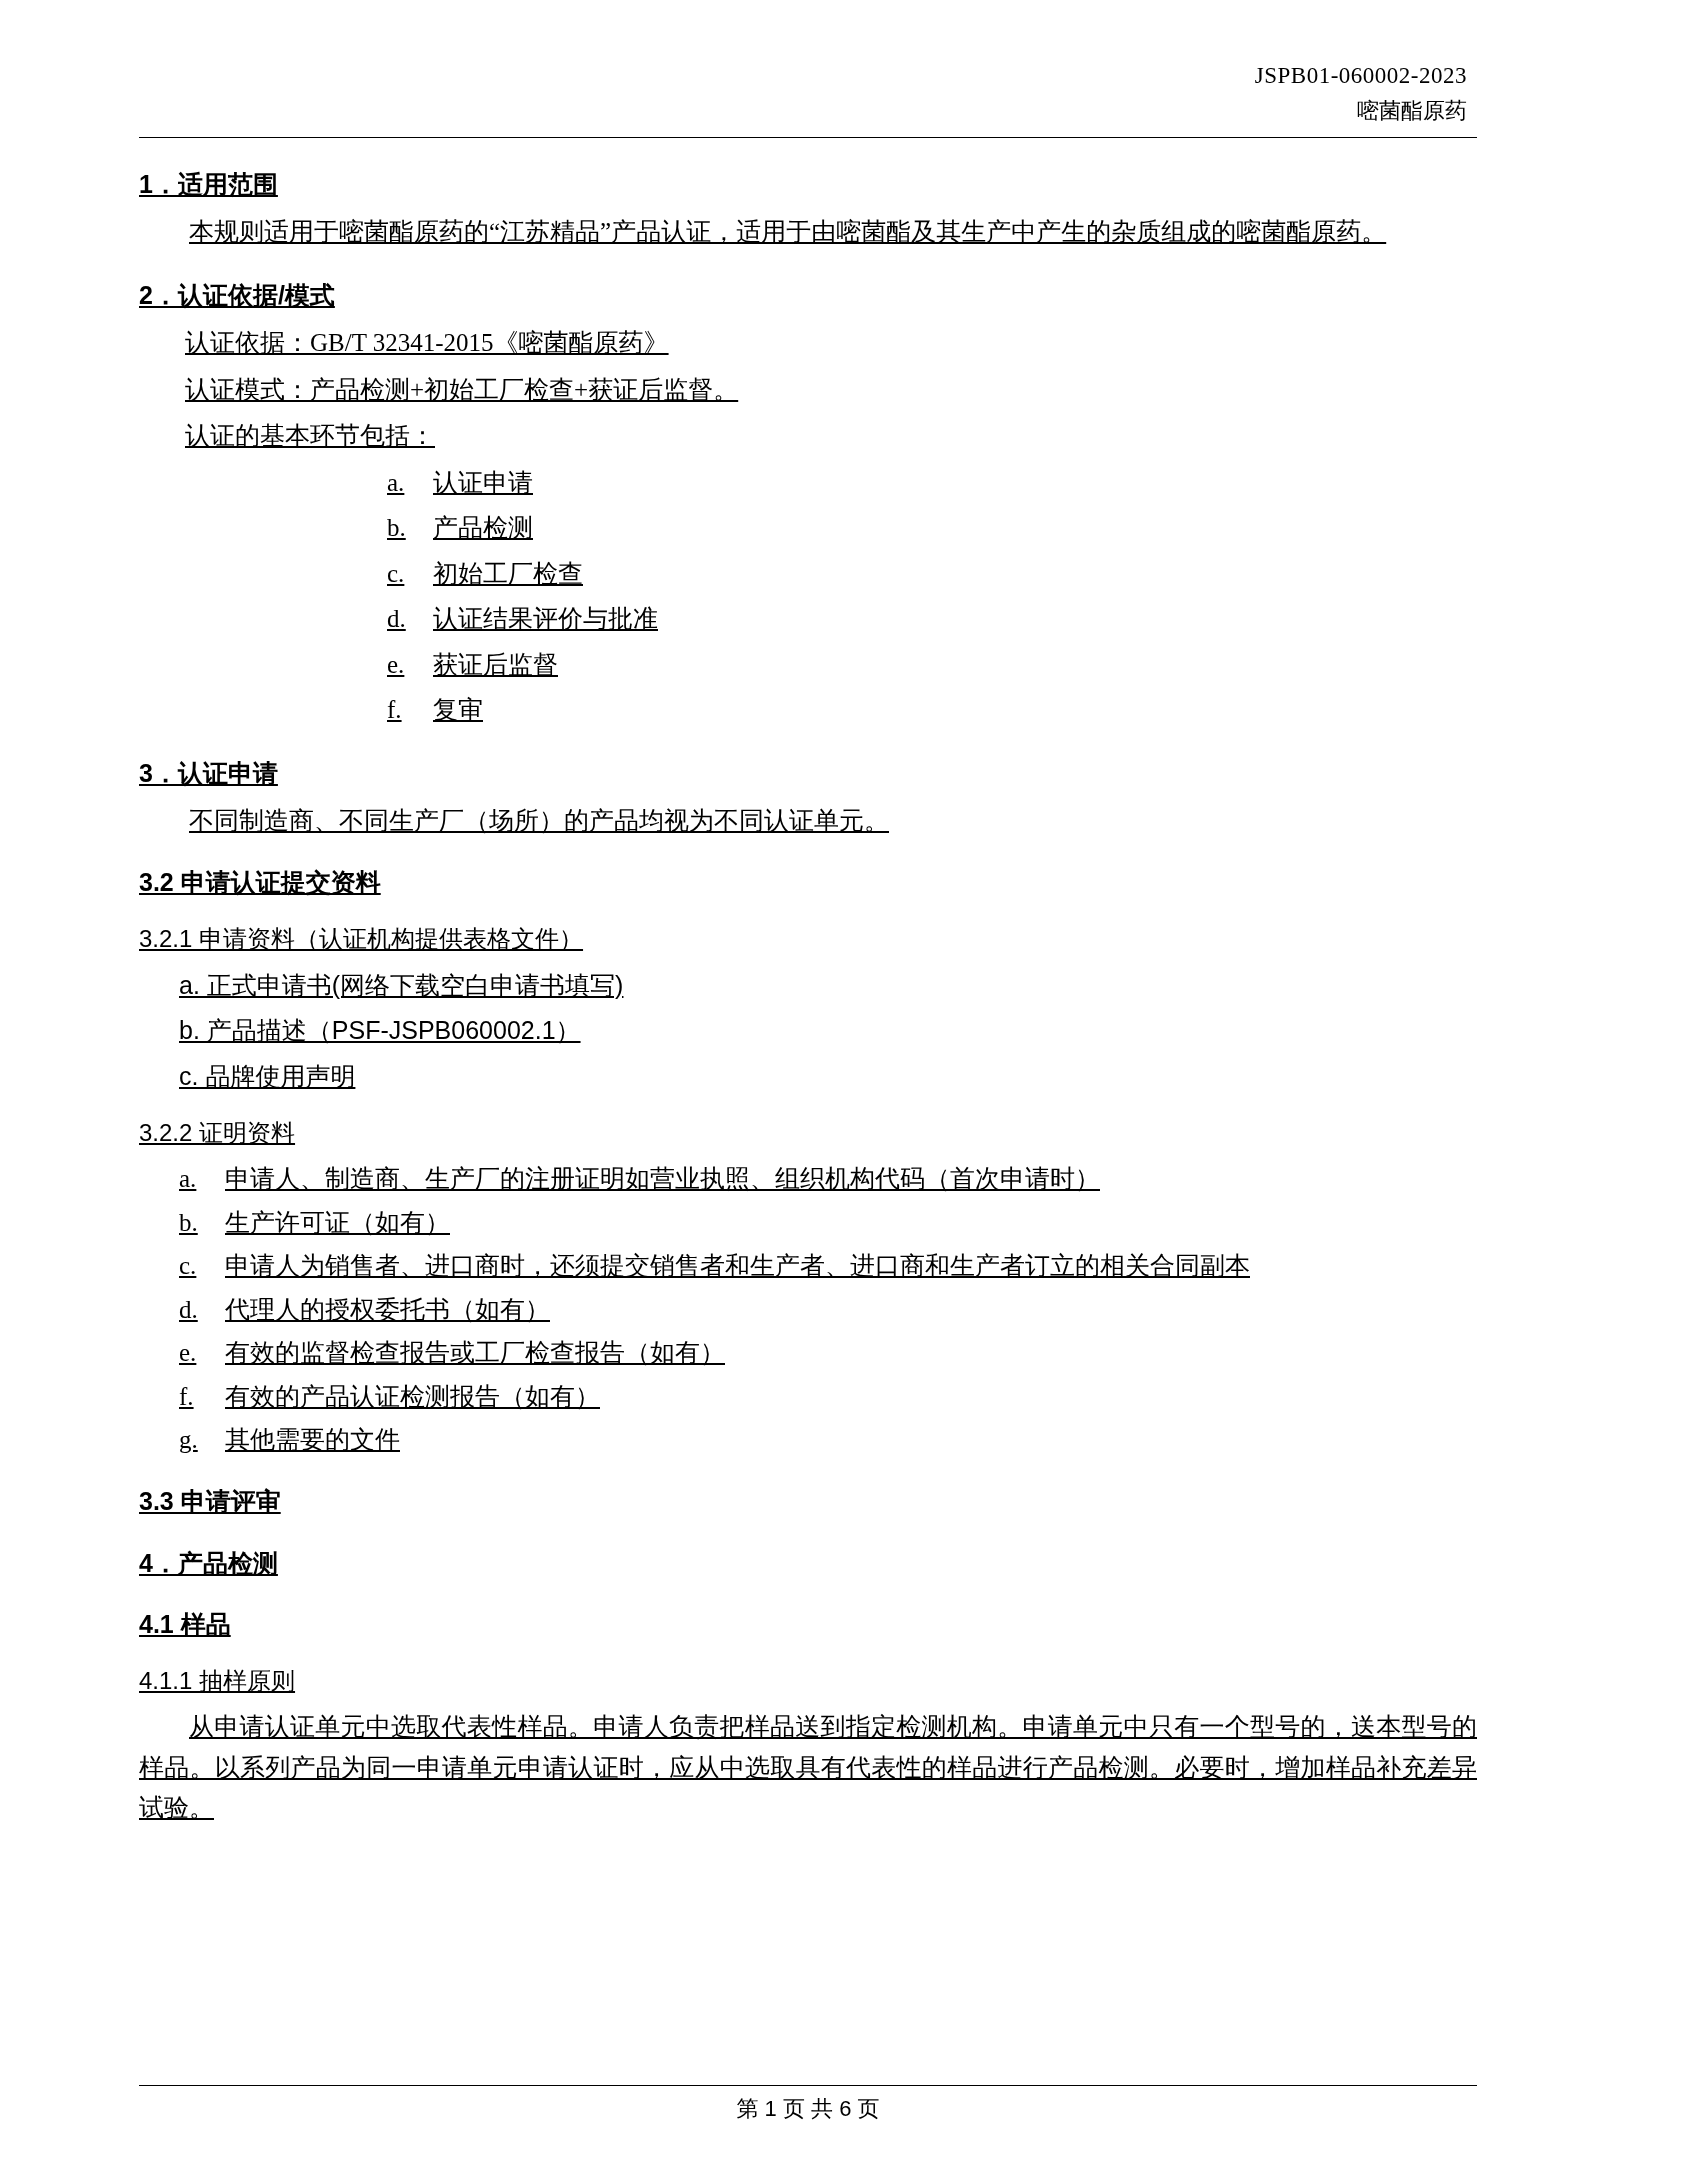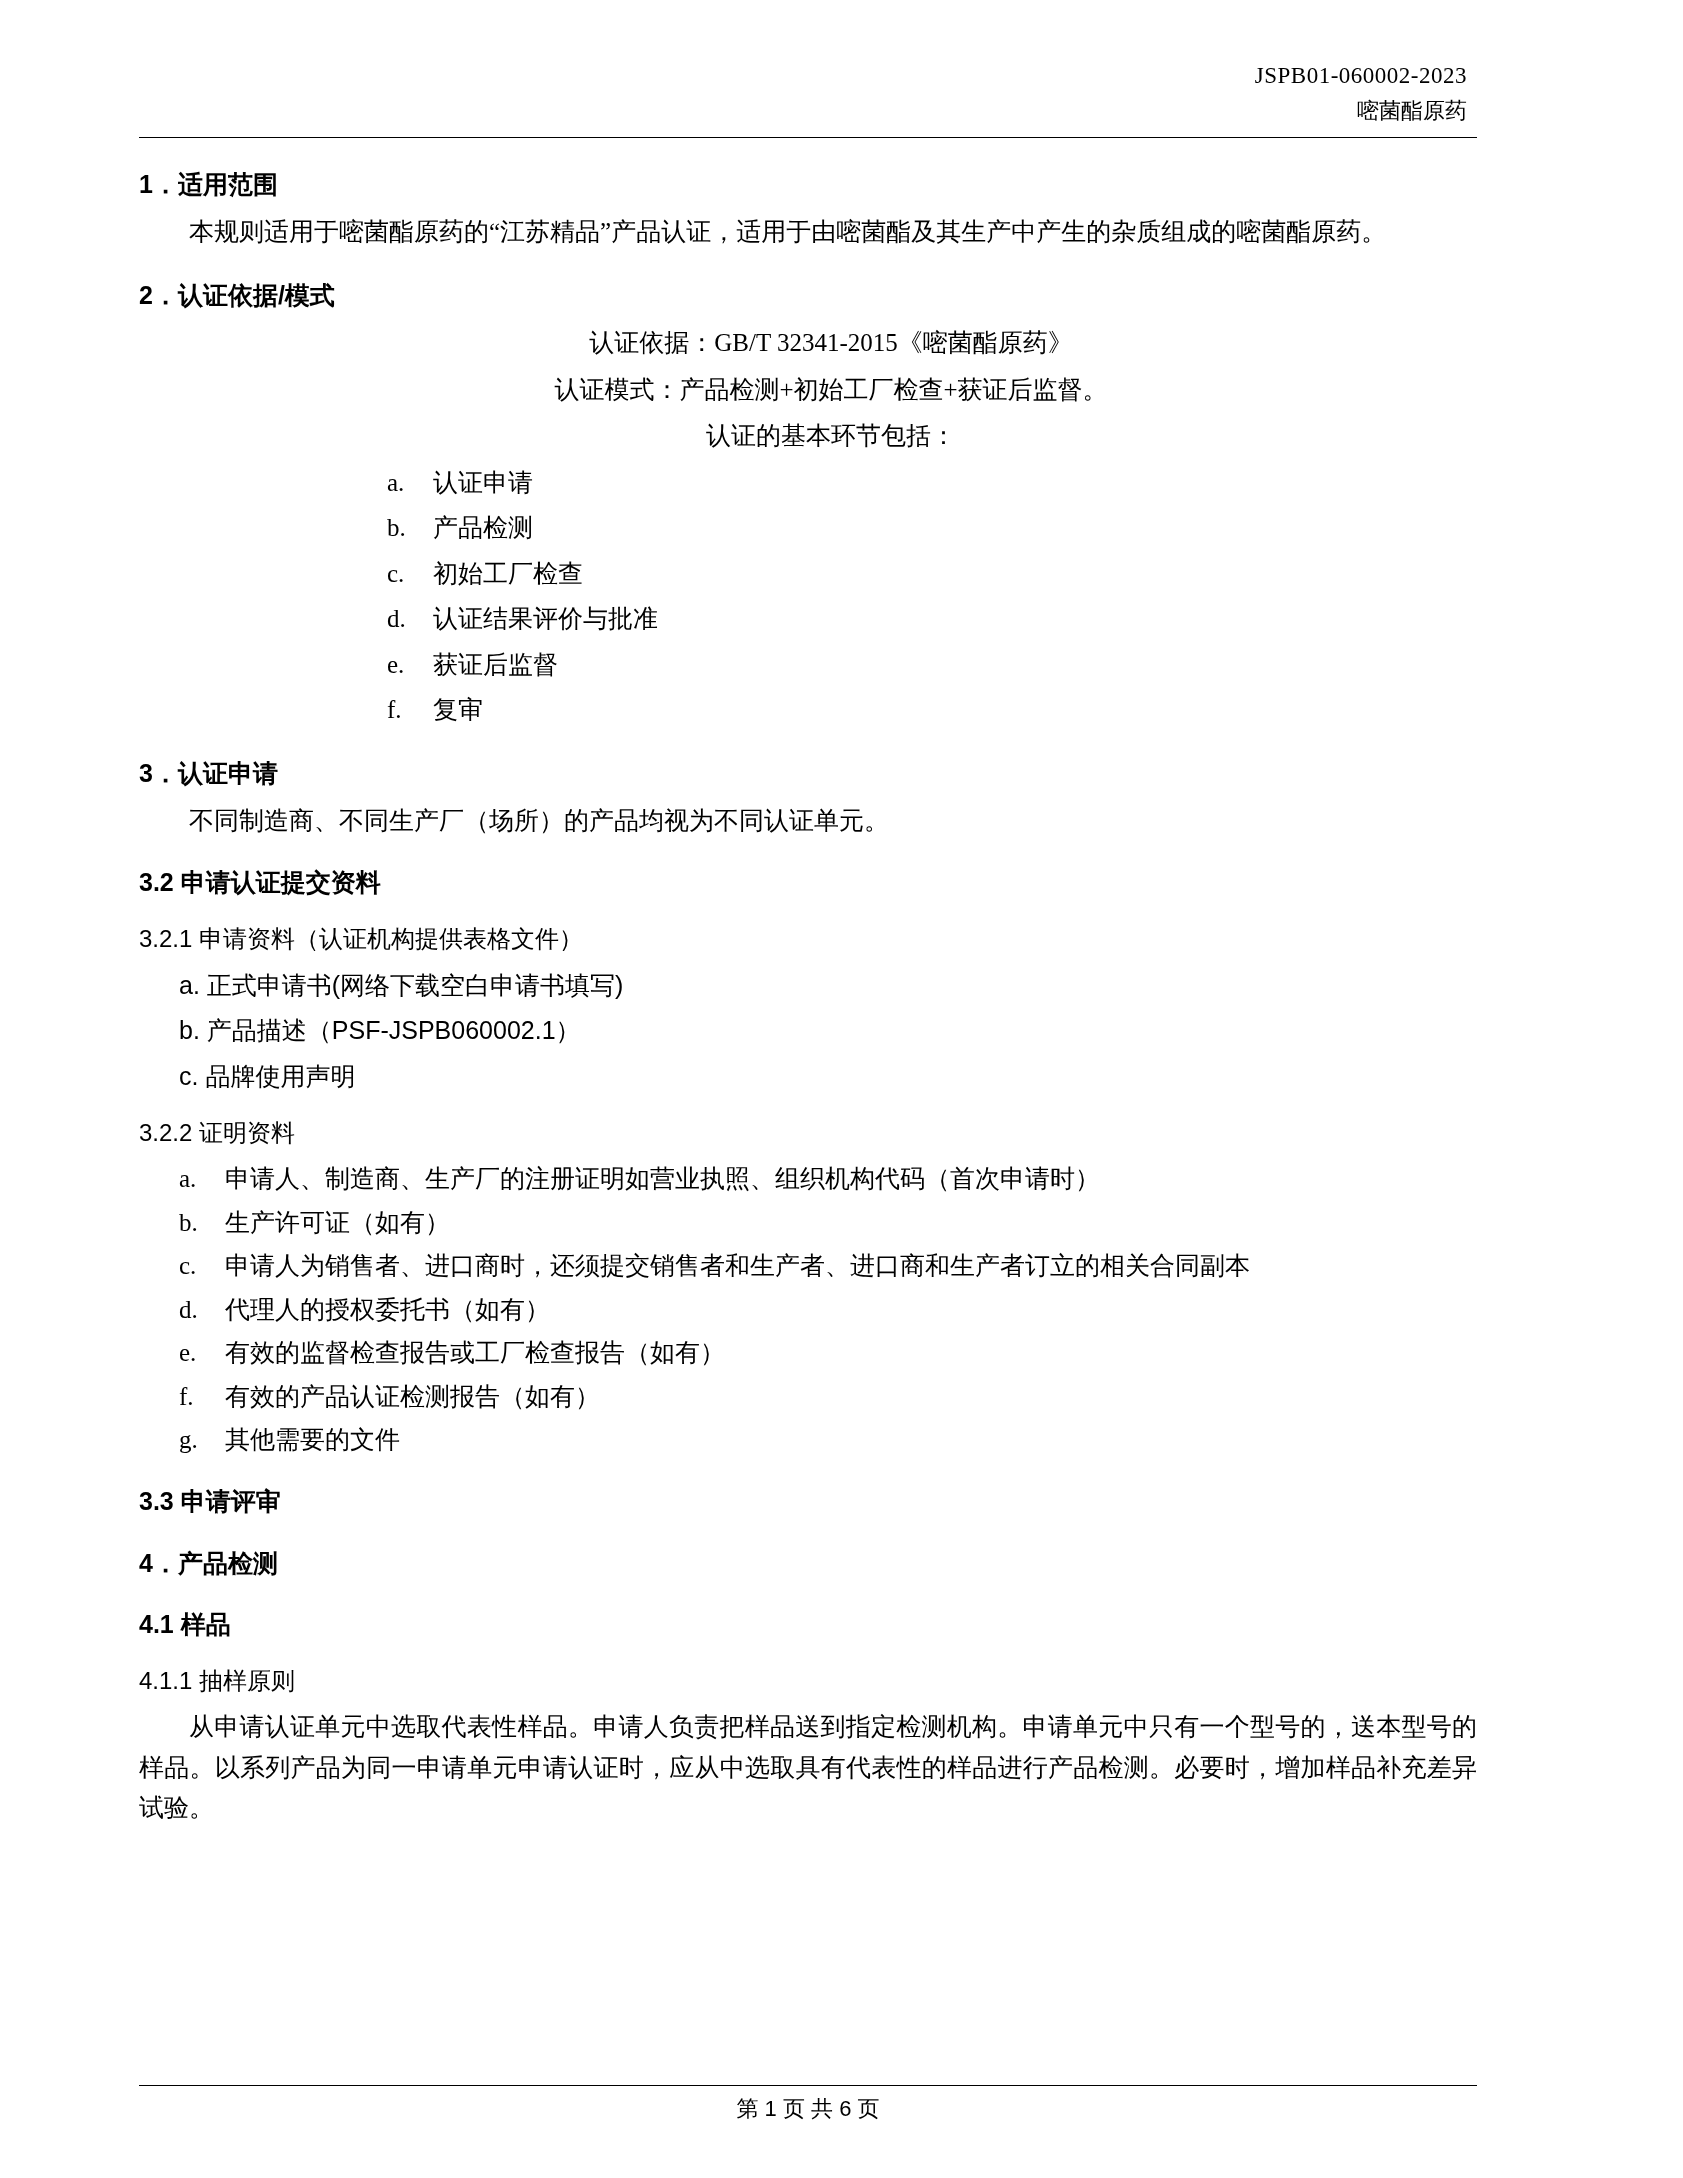--- a/index.html
+++ b/index.html
@@ -35,36 +35,36 @@
   .rule {
     border: none;
     border-top: 1.6px solid #000;
     margin: 10px 0 0 0;
   }
   
   .content {
     margin-top: 26px;
     font-size: 25px;
     line-height: 1.62;
+    text-decoration: underline;
   }
   .h-num {
     font-family: "Liberation Sans", sans-serif;
     font-weight: bold;
     font-size: 25px;
     margin: 22px 0 8px 0;
   }
   .para {
     text-indent: 2em;
     margin: 4px 0 6px 0;
     text-align: justify;
     font-family: "Liberation Serif", "DejaVu Serif", serif;
   }
   .indent-1 {
     margin: 6px 0 6px 46px;
-    text-align: center;
   }
   
   .alpha-list {
     list-style: none;
     margin: 2px 0 2px 0;
     padding: 0;
   }
   .alpha-list li {
     display: flex;
     margin: 5px 0;

